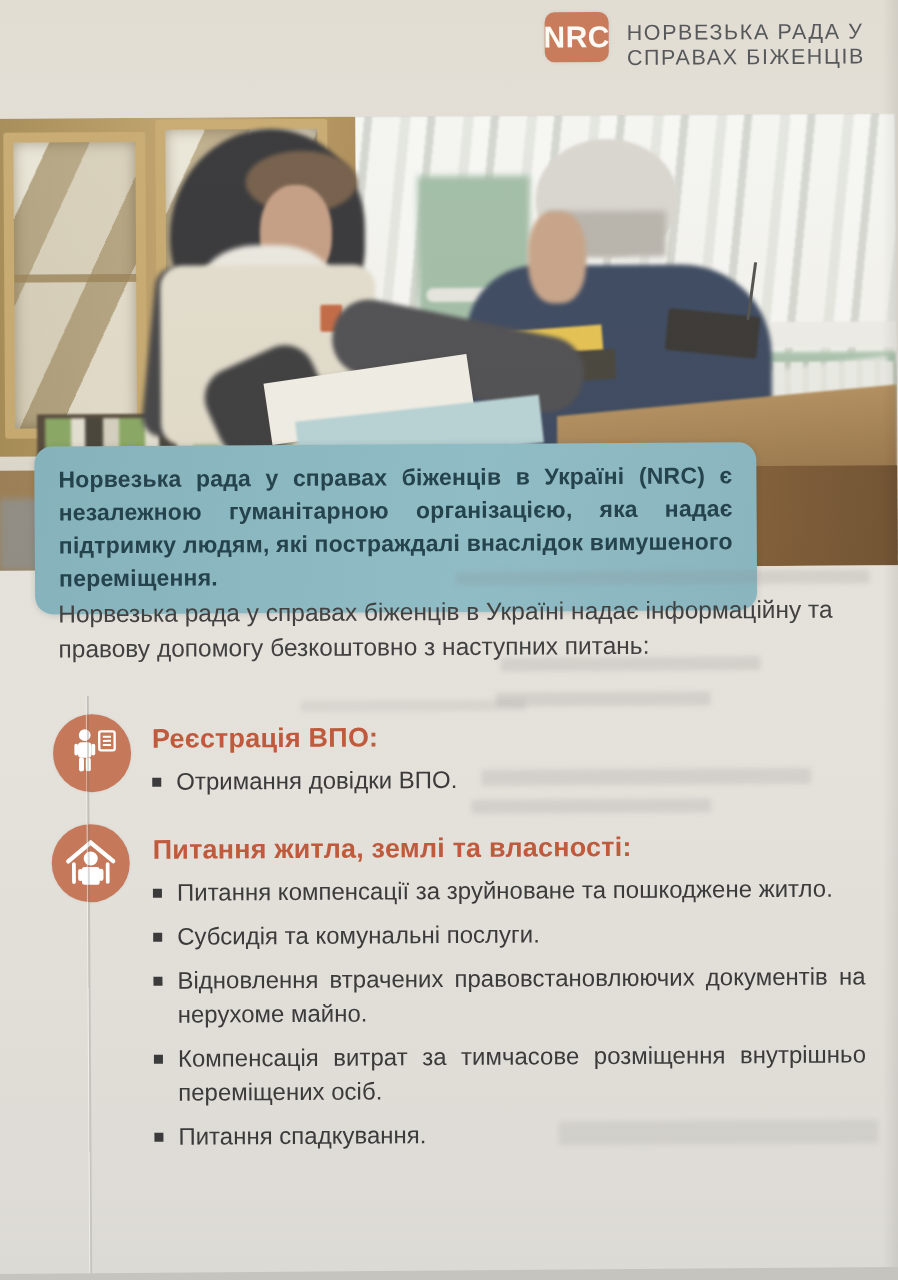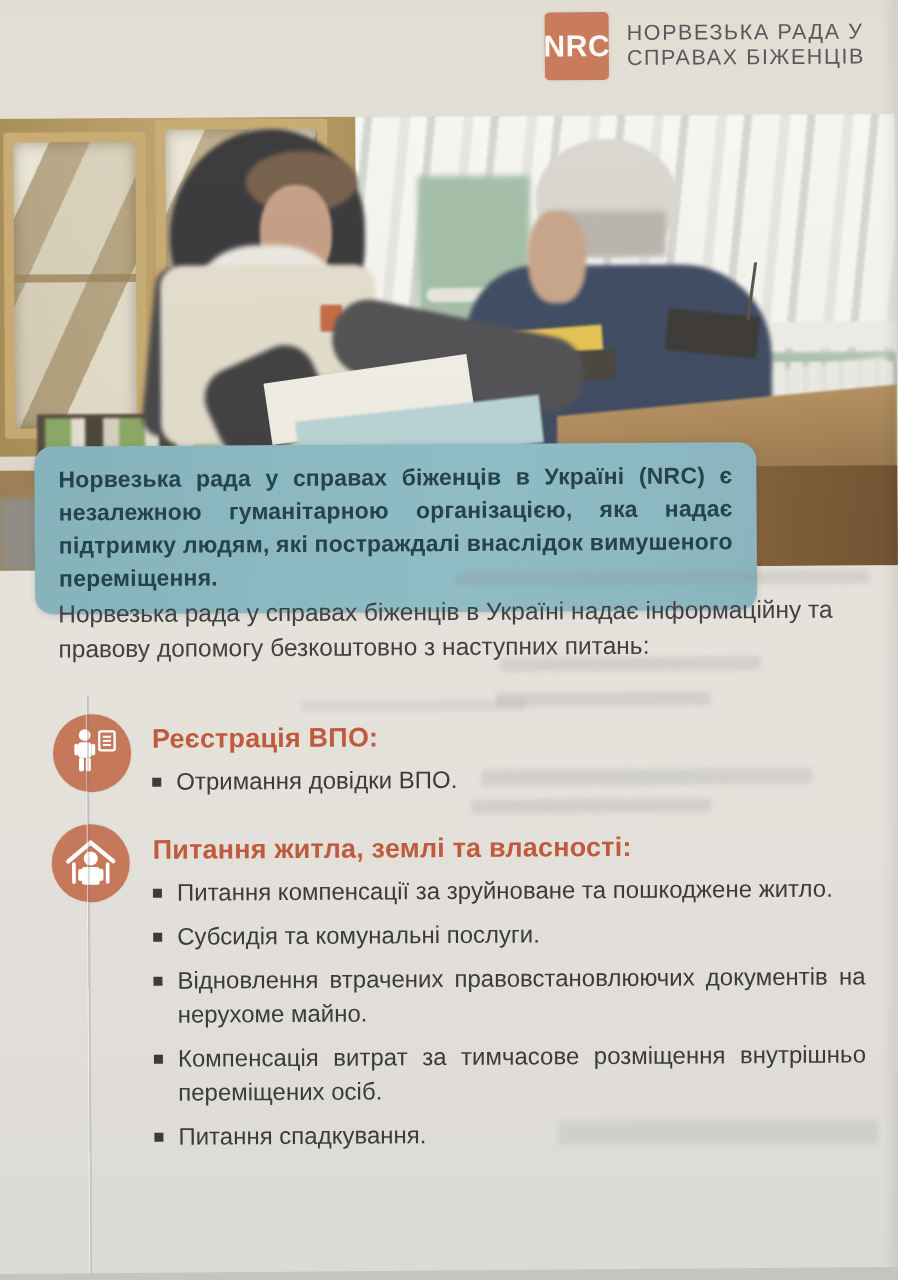--- a/index.html
+++ b/index.html
@@ -6,21 +6,21 @@
   body{
     width:898px;height:1280px;overflow:hidden;position:relative;
     background:linear-gradient(180deg,#e2ddd3 0%,#e6e2da 30%,#e4e1db 62%,#dcdad4 100%);
     font-family:"Liberation Sans", sans-serif;
     -webkit-font-smoothing:antialiased;
   }
   .abs{position:absolute;}
   .tilt{position:absolute;inset:0;transform:rotate(-0.35deg);transform-origin:50% 45%;}
 
   
-  .logo-square{left:548px;top:13px;width:64px;height:68px;background:#c87c5c;border-radius:5px;
+  .logo-square{left:548px;top:13px;width:64px;height:50px;background:#c87c5c;border-radius:10px;
     display:flex;align-items:center;justify-content:center;box-shadow:0 0 4px rgba(0,0,0,.08);}
   .logo-square span{color:#fdf9f5;font-weight:bold;font-size:30px;letter-spacing:.5px;}
   .org-name{left:630px;top:22px;width:260px;color:#56585b;font-size:21.5px;letter-spacing:1.6px;line-height:25px;font-weight:400;}
 
   
   .photo{left:0;top:116px;width:898px;height:452px;overflow:hidden;background:#d9d8d2;}
   .photo *{position:absolute;}
   .ph-base{inset:0;background:linear-gradient(180deg,#d2d3cd 0%,#e9e7e0 38%,#ddd6c8 100%);}
   .ph-window{left:340px;top:0;width:558px;height:262px;
     background:repeating-linear-gradient(96deg,rgba(232,234,228,.95) 0 10px,rgba(251,251,248,1) 10px 27px,rgba(213,217,209,.85) 27px 35px,rgba(249,249,245,1) 35px 63px);

